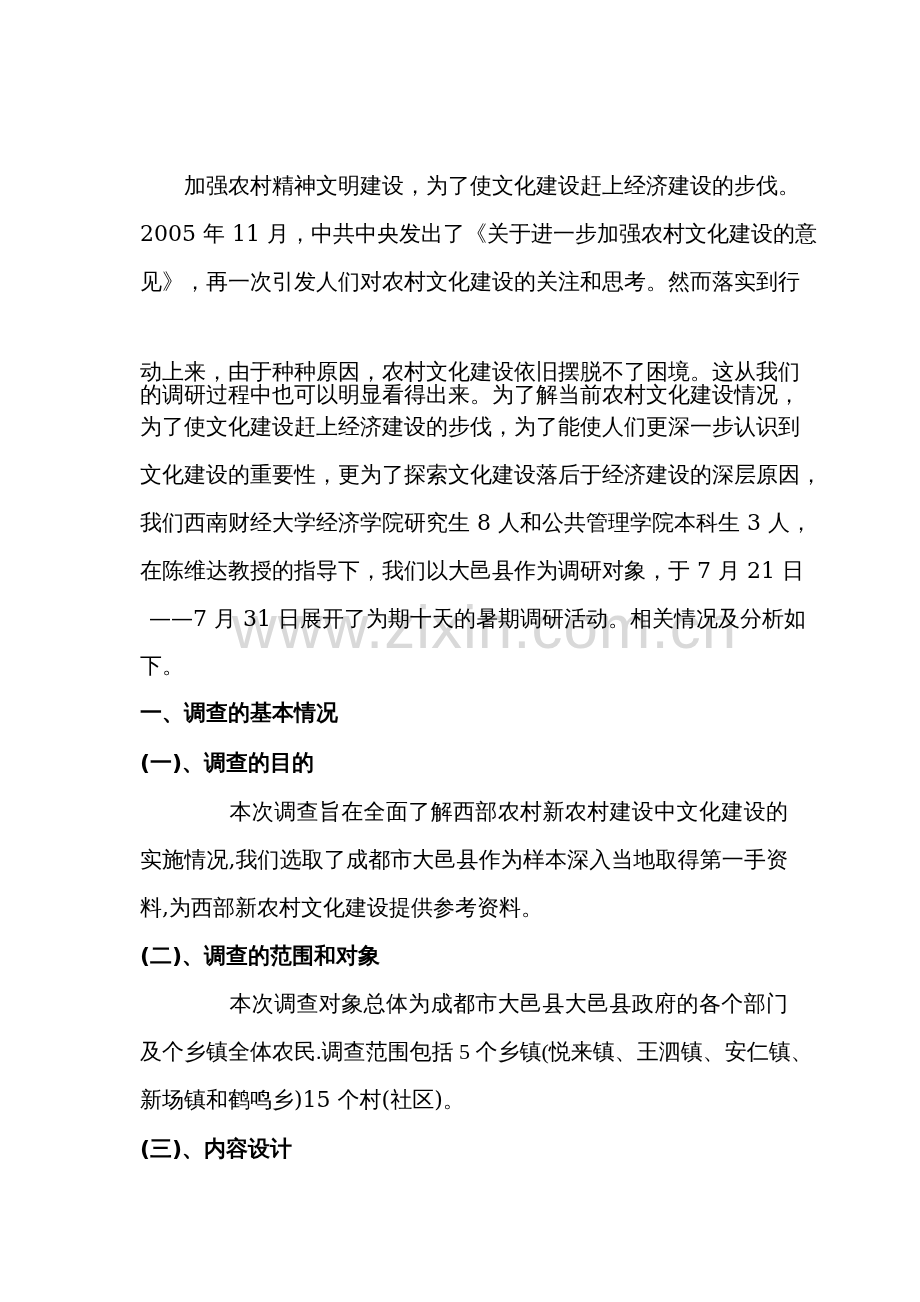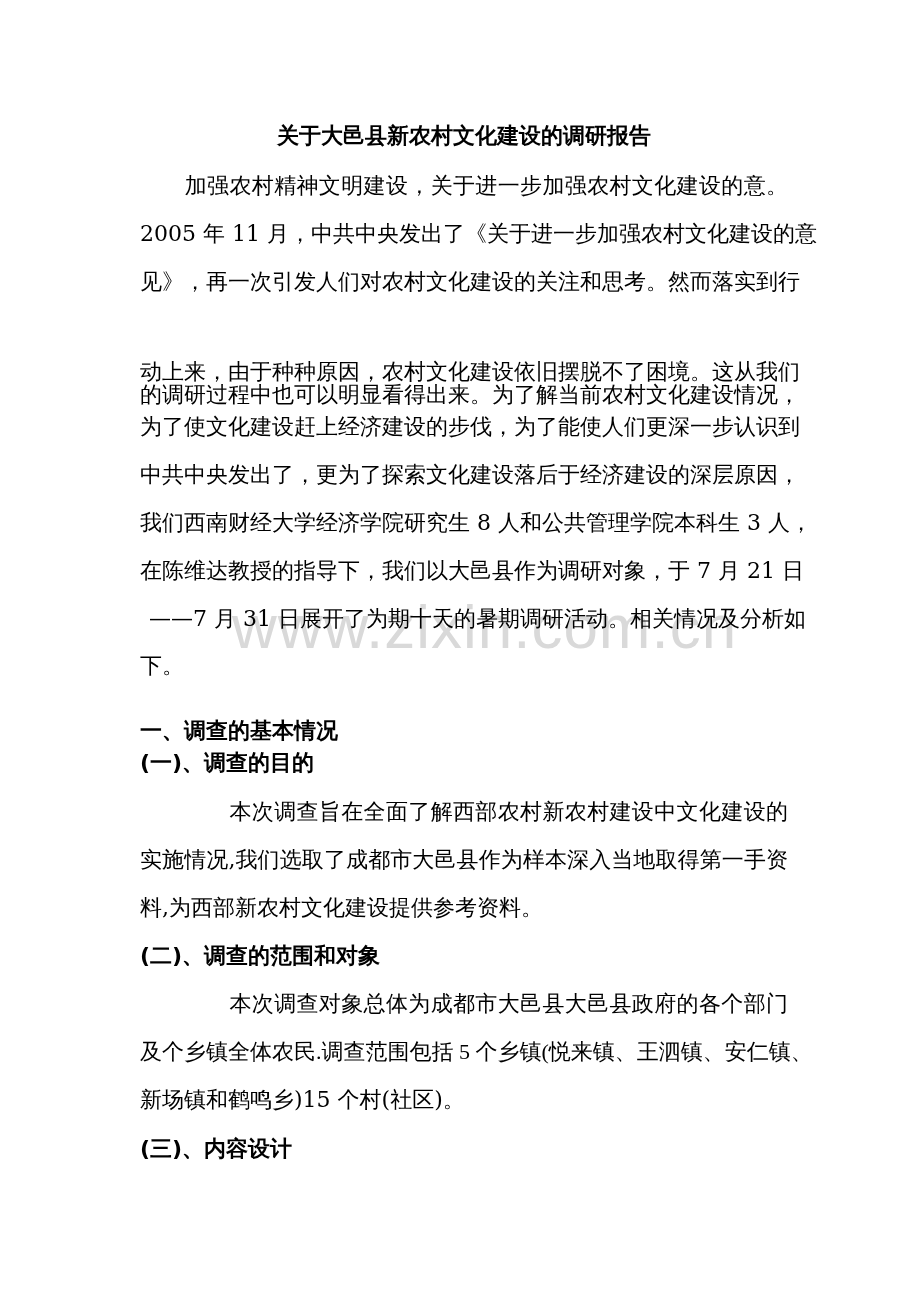--- a/index.html
+++ b/index.html
@@ -77,37 +77,36 @@
       z-index: 1;
     }
   </style>
 </head>
 <body>
 
 <div class="page">
 
   <div class="watermark">www.zixin.com.cn</div>
 
-  <div class="title">关于大邑县新农村文化建设的调研报告</div>
 
   <div>
-    <div class="line" style="top:171px;">　　加强农村精神文明建设，关于进一步加强农村文化建设的意。</div>
+    <div class="line" style="top:171px;">　　加强农村精神文明建设，为了使文化建设赶上经济建设的步伐。</div>
     <div class="line" style="top:219px;">2005 年 11 月，中共中央发出了《关于进一步加强农村文化建设的意</div>
     <div class="line" style="top:267px;">见》，再一次引发人们对农村文化建设的关注和思考。然而落实到行</div>
     <div class="line" style="top:315px;margin-top:42px;">动上来，由于种种原因，农村文化建设依旧摆脱不了困境。这从我们</div>
     <div class="line" style="top:364px;margin-top:16px;">的调研过程中也可以明显看得出来。为了解当前农村文化建设情况，</div>
     <div class="line" style="top:412px;">为了使文化建设赶上经济建设的步伐，为了能使人们更深一步认识到</div>
-    <div class="line" style="top:460px;">中共中央发出了，更为了探索文化建设落后于经济建设的深层原因，</div>
+    <div class="line" style="top:460px;">文化建设的重要性，更为了探索文化建设落后于经济建设的深层原因，</div>
     <div class="line" style="top:508px;">我们西南财经大学经济学院研究生 8 人和公共管理学院本科生 3 人，</div>
     <div class="line" style="top:556px;">在陈维达教授的指导下，我们以大邑县作为调研对象，于 7 月 21 日</div>
     <div class="line" style="top:604px;margin-left:9px;">——7 月 31 日展开了为期十天的暑期调研活动。相关情况及分析如</div>
     <div class="line last" style="top:651px;">下。</div>
   </div>
 
-  <div class="heading" style="top:716px;">一、调查的基本情况</div>
+  <div class="heading" style="top:700px;font-family:Liberation Mono, monospace;">一、调查的基本情况</div>
 
   <div class="heading" style="top:748px;">(一)、调查的目的</div>
   <div>
     <div class="line" style="top:797px;">　　　　本次调查旨在全面了解西部农村新农村建设中文化建设的</div>
     <div class="line" style="top:845px;">实施情况,我们选取了成都市大邑县作为样本深入当地取得第一手资</div>
     <div class="line last" style="top:893px;">料,为西部新农村文化建设提供参考资料。</div>
   </div>
 
   <div class="heading" style="top:941px;">(二)、调查的范围和对象</div>
   <div>

